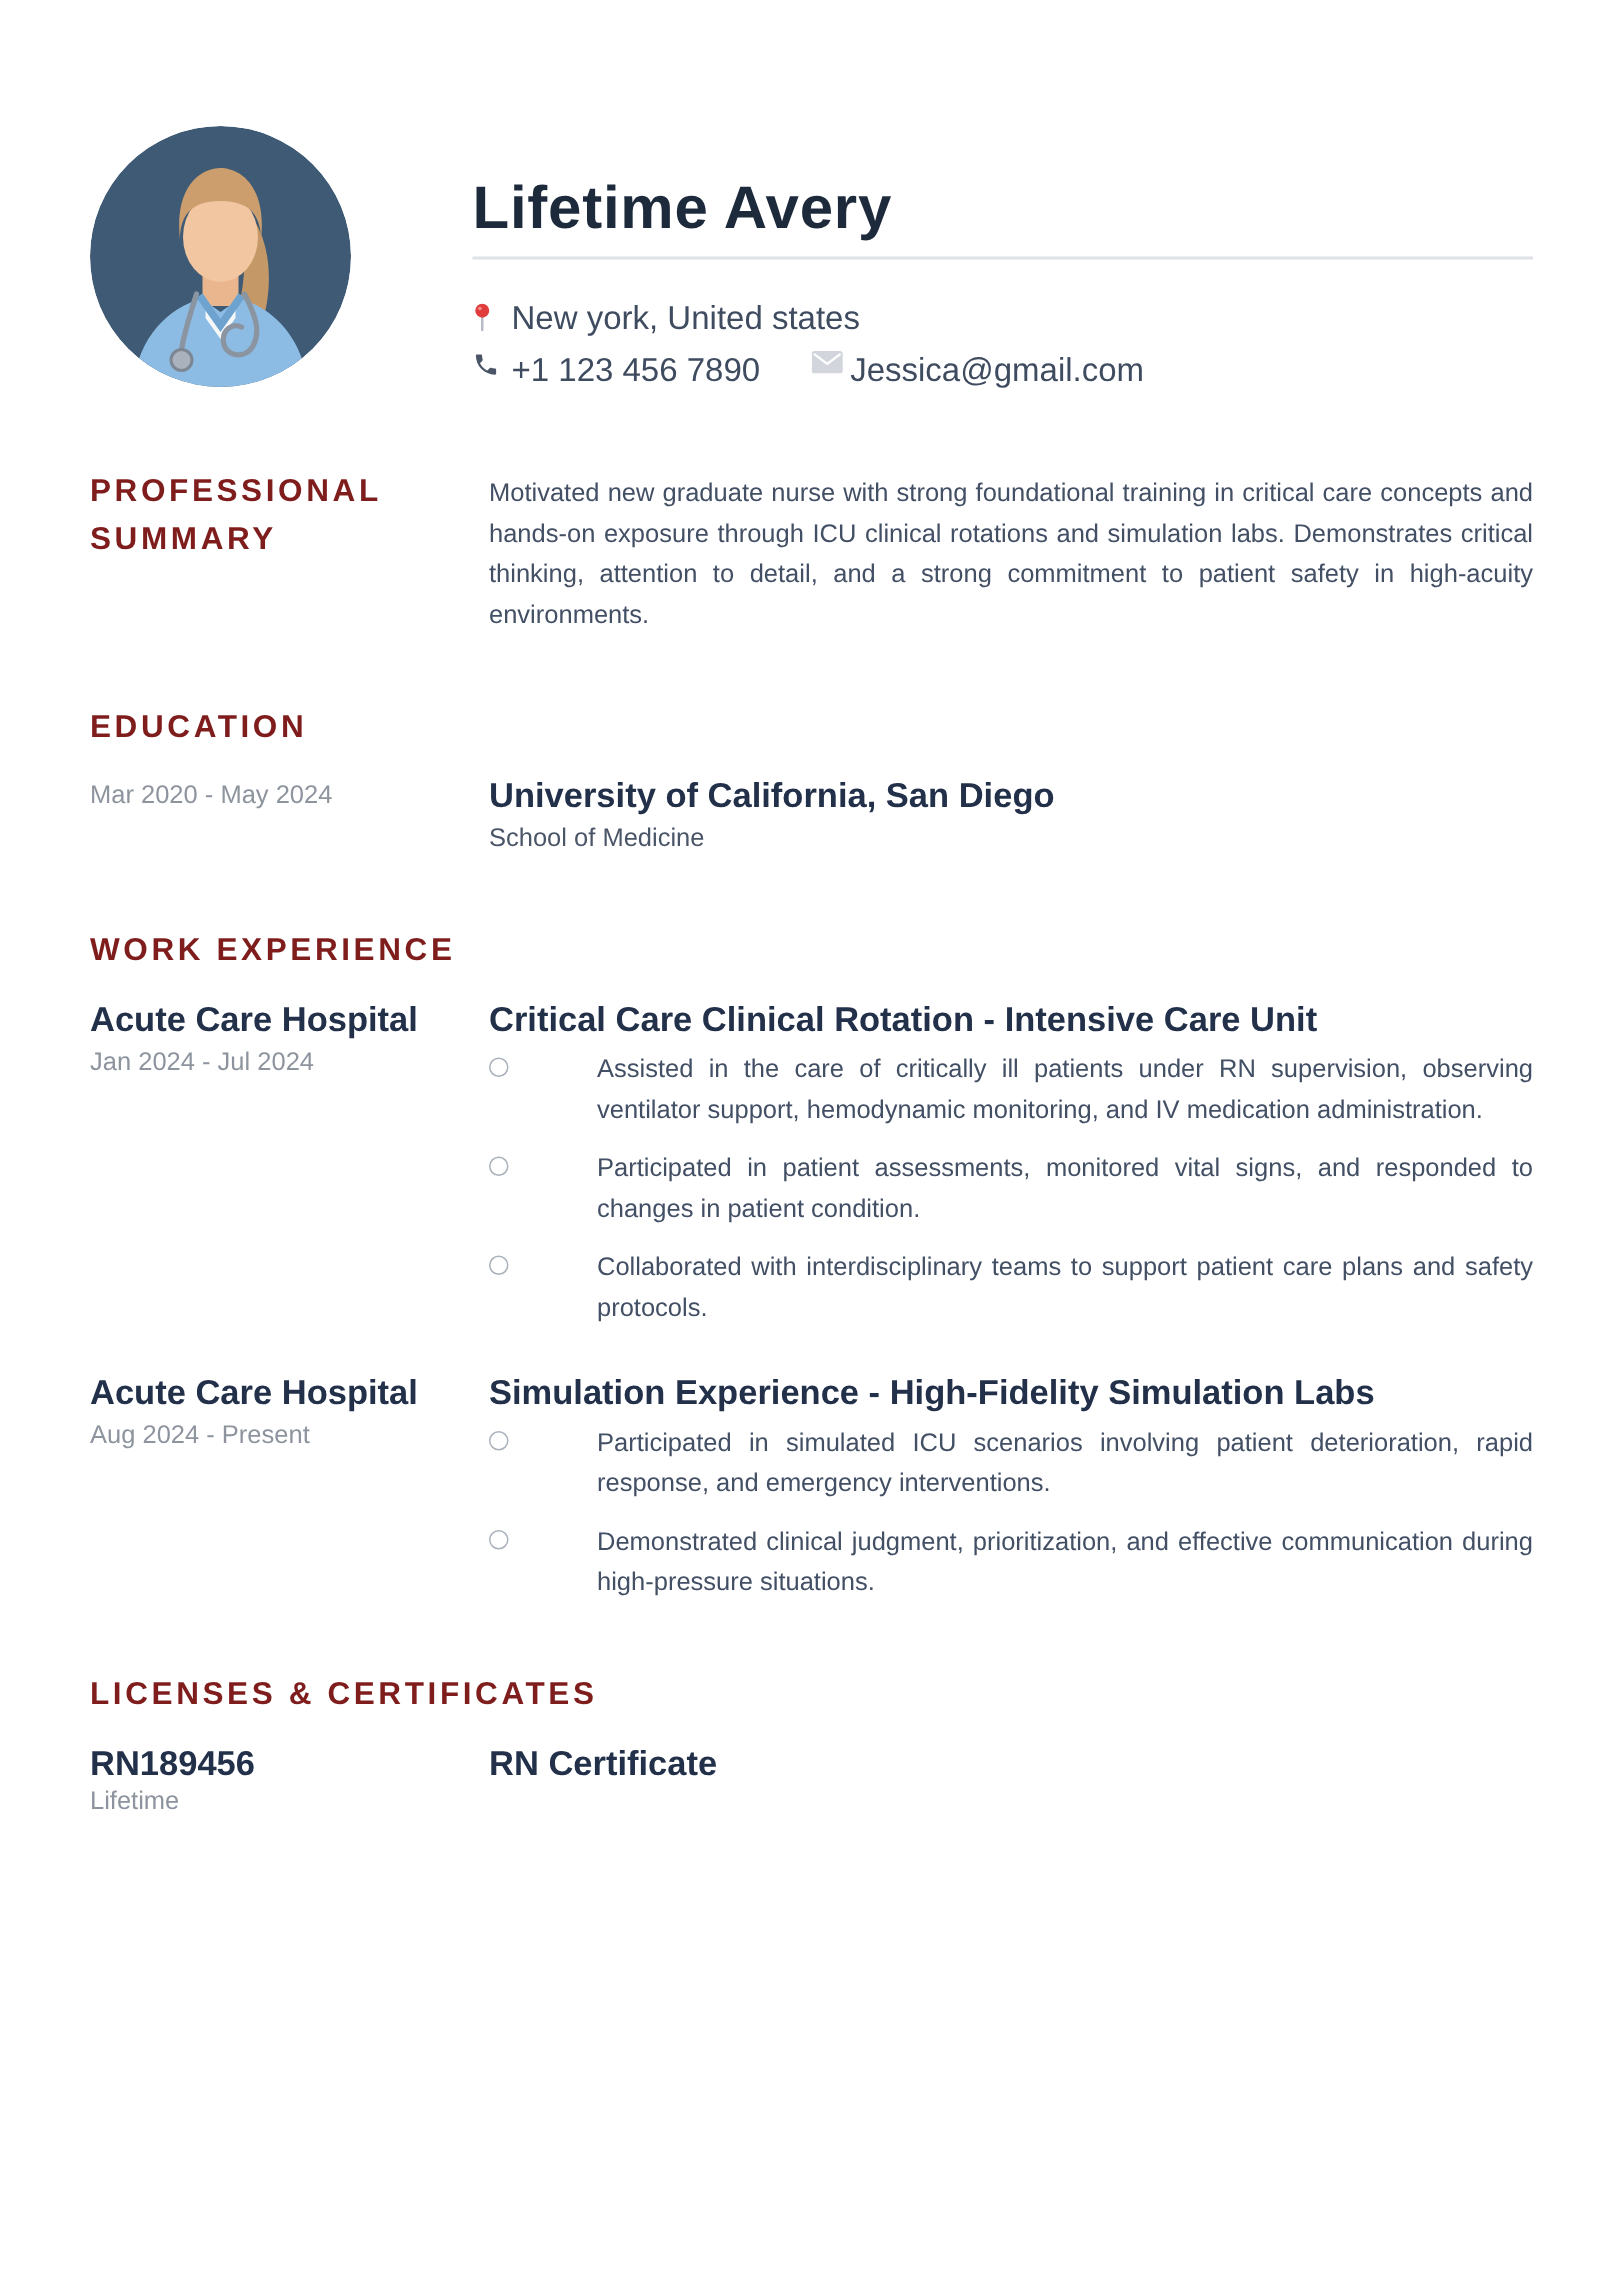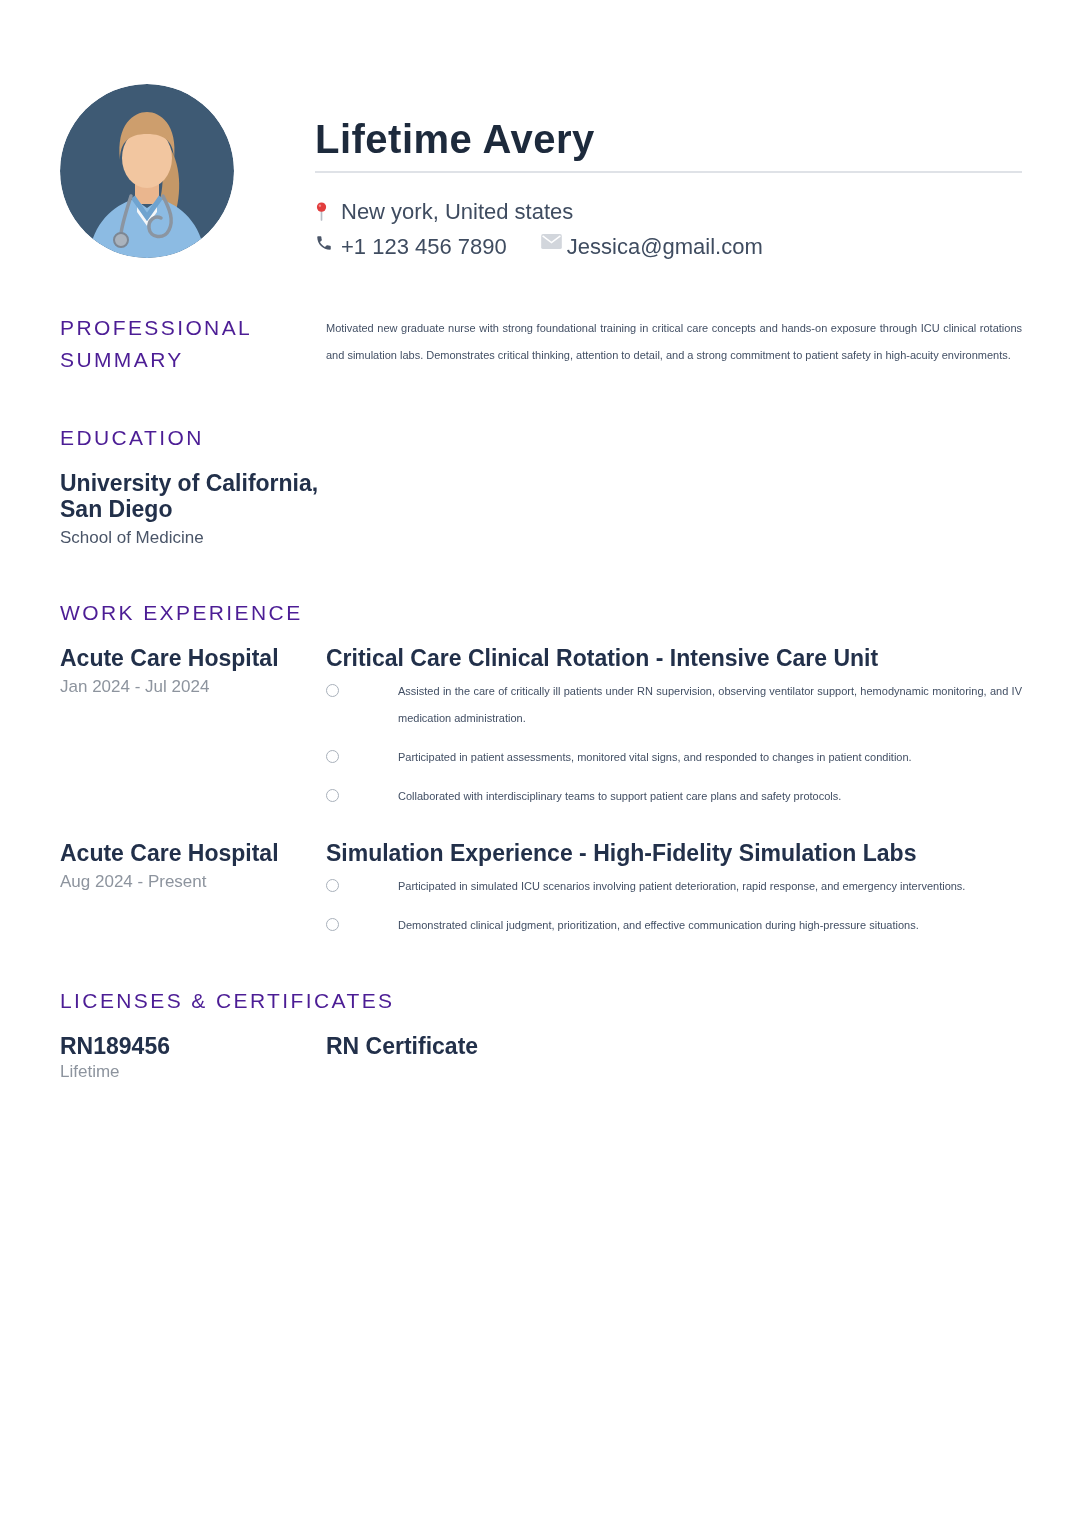--- a/index.html
+++ b/index.html
@@ -39,34 +39,34 @@
   .contact-row { display: flex; align-items: center; margin-top: 9px; }
   .contact-row:first-child { margin-top: 0; }
   .contact-item { display: flex; align-items: flex-start; }
   .contact-item + .contact-item { margin-left: 34px; }
   .cicon { display: inline-flex; width: 26px; justify-content: flex-start; }
 
   
   .section { margin-top: 46px; }
   .section-heading {
     font-size: 21px;
-    font-weight: 400;
+    font-weight: 700;
     letter-spacing: 2.4px;
     text-transform: uppercase;
-    color: #4c1d95;
+    color: #7f1d1d;
     line-height: 32px;
     margin-bottom: 16px;
   }
   .two-col { display: grid; grid-template-columns: 266px 1fr; }
   .two-col + .two-col { margin-top: 30px; }
   .left-heading { width: 240px; }
   .date-text { font-size: 17px; color: #8d949e; line-height: 26px; }
   .bold-navy { font-size: 23px; font-weight: 700; color: #22304a; line-height: 26px; }
   .body-text {
-    font-size: 11px;
+    font-size: 17px;
     line-height: 27px;
     color: #424f64;
     text-align: justify;
   }
   .sub-text { font-size: 17px; color: #4a5568; line-height: 27px; margin-top: 2px; }
   .entry-title { margin-bottom: 7px; }
   .company-block .date-text { margin-top: 3px; }
 
   
   .bullet-list { list-style: none; }
@@ -160,20 +160,21 @@
   <div class="section two-col" style="margin-top:52px;">
     <div>
       <div class="section-heading left-heading" style="margin-bottom:0;">PROFESSIONAL SUMMARY</div>
     </div>
     <p class="body-text" style="margin-top:3px;">Motivated new graduate nurse with strong foundational training in critical care concepts and hands-on exposure through ICU clinical rotations and simulation labs. Demonstrates critical thinking, attention to detail, and a strong commitment to patient safety in high-acuity environments.</p>
   </div>
 
   <div class="section">
     <div class="section-heading">EDUCATION</div>
     <div class="two-col">
+      <div class="date-text">Mar 2020 - May 2024</div>
       <div>
         <div class="bold-navy">University of California, San Diego</div>
         <div class="sub-text">School of Medicine</div>
       </div>
     </div>
   </div>
 
   <div class="section">
     <div class="section-heading">WORK EXPERIENCE</div>
 

